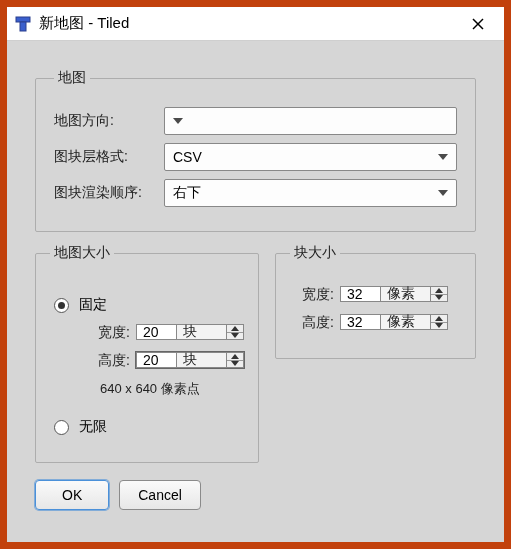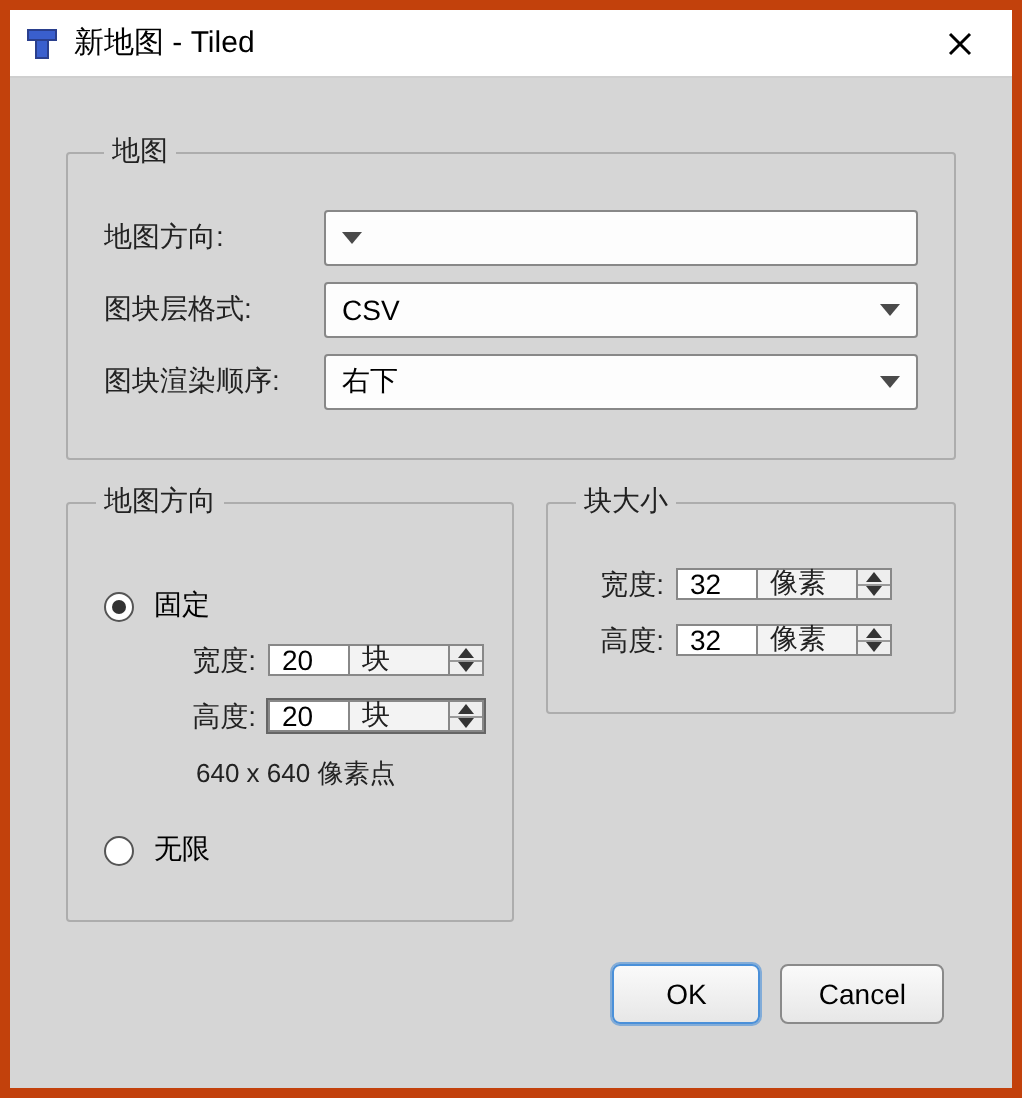--- a/index.html
+++ b/index.html
@@ -1,17 +1,17 @@
 <!DOCTYPE html>
 <html><head>
 <meta charset="utf-8">
 <style>
 * { box-sizing: border-box; font-family: "Microsoft YaHei", "Segoe UI", sans-serif; font-size: 14px; }
 body { margin: 0; background: #fff; }
-.window { width: 511px; height: 549px; background: #fff; border: 5px solid #c2410c; display: flex; flex-direction: column; }
+.window { width: 511px; height: 549px; background: #fff; border: 7px solid #c2410c; display: flex; flex-direction: column; }
 .titlebar { height: 34px; background: #fff; border-bottom: 1px solid #cfcfcf; display: flex; align-items: center; padding: 0 10px 0 8px; }
 .titlebar .app-icon { width: 16px; height: 16px; margin-right: 8px; }
 .titlebar .title { font-size: 15px; flex: 1; color: #000; }
 .titlebar .close { width: 32px; height: 24px; display: flex; align-items: center; justify-content: center; cursor: pointer; }
 .body { flex: 1; background: #d6d6d6; padding: 28px; display: flex; flex-direction: column; }
 fieldset { border: 1px solid #adadad; border-radius: 2px; margin: 0; }
 legend { padding: 0 4px; color: #222; }
 .fs-map { padding: 12px 18px 16px 18px; }
 .fs-map .row { display: flex; align-items: center; margin: 8px 0; }
 .fs-map .row label { width: 110px; color: #222; }
@@ -30,21 +30,21 @@
 .spin { display: flex; align-items: stretch; height: 16px; }
 .spin.active { outline: 1px solid #666; }
 .spin .val { width: 40px; background: #fff; border: 1px solid #888; border-right: none; padding: 0 6px; display: flex; align-items: center; color: #000; }
 .spin .unit { width: 50px; background: #f3f3f3; border: 1px solid #888; border-right: none; display: flex; align-items: center; padding: 0 6px; color: #222; }
 .spin .btns { display: flex; flex-direction: column; width: 18px; border: 1px solid #888; }
 .spin .btns div { flex: 1; background: #eee; display: flex; align-items: center; justify-content: center; cursor: pointer; }
 .spin .btns div:first-child { border-bottom: 1px solid #999; }
 .tri-up { width: 0; height: 0; border-left: 4px solid transparent; border-right: 4px solid transparent; border-bottom: 5px solid #333; }
 .tri-dn { width: 0; height: 0; border-left: 4px solid transparent; border-right: 4px solid transparent; border-top: 5px solid #333; }
 .hint { margin-left: 50px; margin-top: 2px; margin-bottom: 10px; color: #222; font-size: 13px; }
-.footer { display: flex; justify-content: flex-end; gap: 10px; padding: 16px 6px 4px 0; }
+.footer { display: flex; justify-content: flex-start; gap: 10px; padding: 16px 6px 4px 0; }
 .btn { height: 30px; padding: 0 18px; border: 1px solid #8a8a8a; border-radius: 4px; background: linear-gradient(#fafafa,#e7e7e7); display: flex; align-items: center; cursor: pointer; color: #000; }
 .btn.primary { border-color: #4a90d9; box-shadow: 0 0 0 1px rgba(74,144,217,.6); padding: 0 26px; }
 </style>
 </head>
 <body>
 
 <div class="window">
   <div class="titlebar">
     <span class="app-icon">
       <svg viewBox="0 0 16 16">
@@ -82,21 +82,21 @@
         <label>图块渲染顺序:</label>
         <div class="select">
           <span class="val">右下</span>
           <span class="caret"></span>
         </div>
       </div>
     </fieldset>
 
     <div class="cols">
       <fieldset>
-        <legend>地图方向</legend>
+        <legend>地图大小</legend>
 
         <div class="radio-row">
           <span class="radio checked"></span>
           <span>固定</span>
         </div>
 
         <div class="spin-row indent">
           <span class="lbl">宽度:</span>
           <div class="spin">
             <span class="val">20</span>

